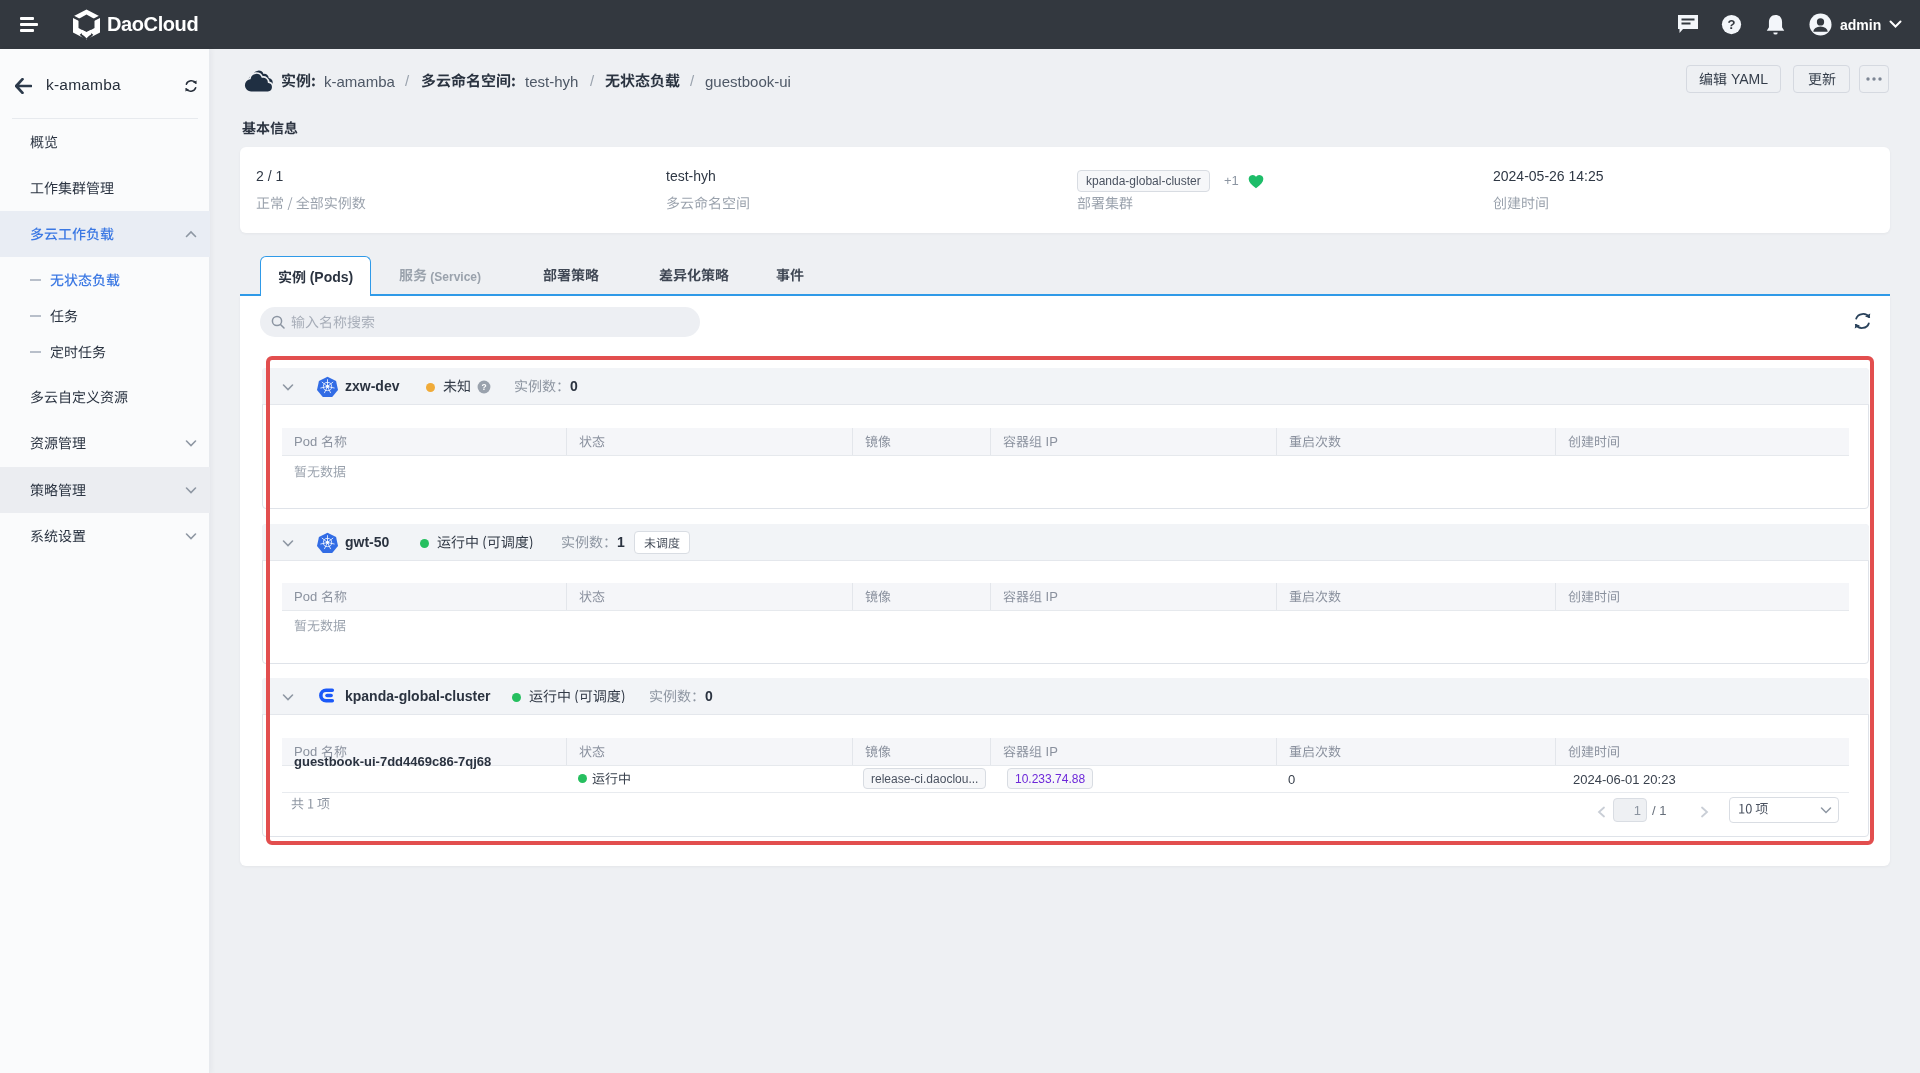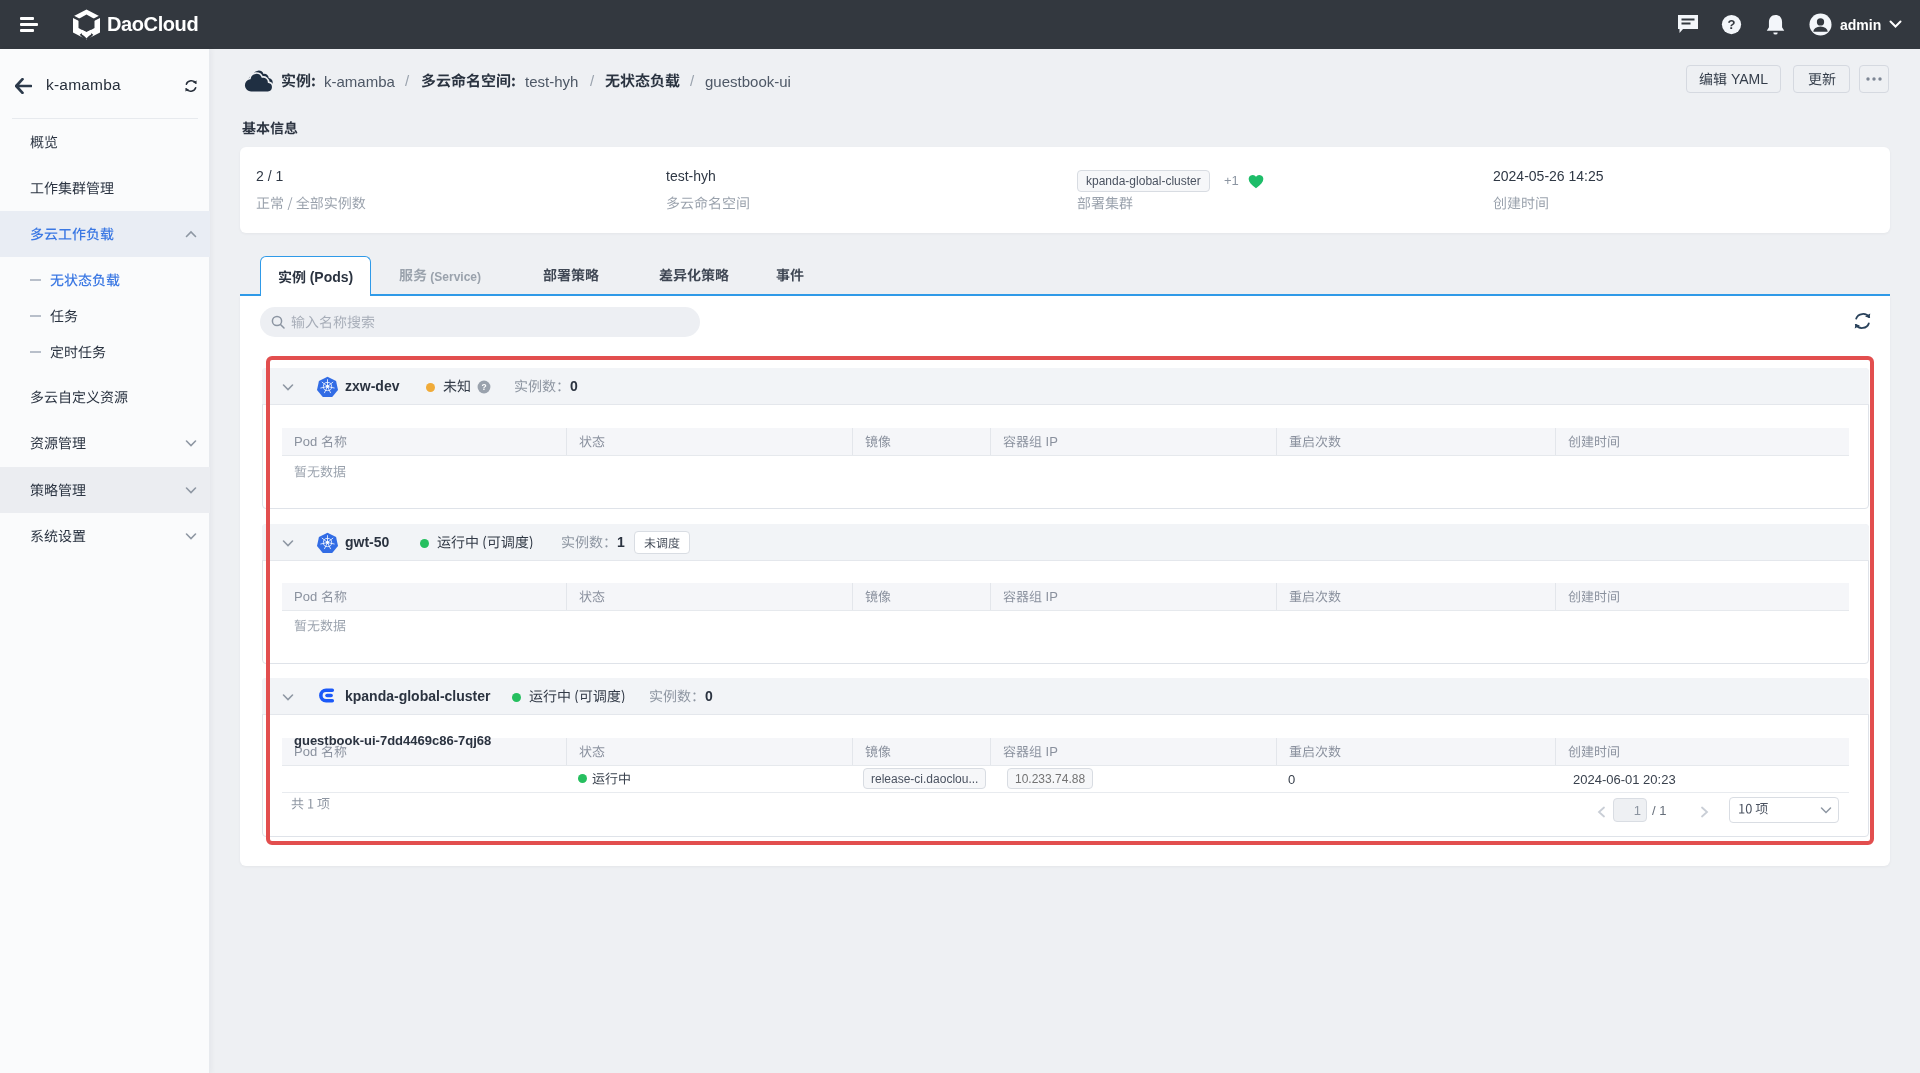--- a/index.html
+++ b/index.html
@@ -779,34 +779,34 @@
         <g transform="scale(1,-1)">
           <use href="#q68" x="0"></use>
           <use href="#q69" x="1000"></use>
           <use href="#q20" x="2000"></use>
           <use href="#q66" x="3000"></use>
         </g>
       </svg></span>
   </div>
 <div class="abs" style="left:282px;top:765px;width:1567px;height:1px;background:#e6e9ed"></div>
 
-<div class="abs" style="left:294px;top:733px;font-size:13px;font-weight:bold;color:#2b3340">guestbook-ui-7dd4469c86-7qj68</div>
+<div class="abs" style="left:294px;top:754px;font-size:13px;font-weight:bold;color:#2b3340">guestbook-ui-7dd4469c86-7qj68</div>
 <div class="abs" style="left:578px;top:774px;width:9px;height:9px;border-radius:50%;background:#26bf5f"></div>
 <div class="abs" style="left:592px;top:772px;line-height:0"><svg style="vertical-align:-0.12em" width="39.0" height="13" viewBox="0 -880 3000 1000" fill="#39414d">
       <g transform="scale(1,-1)">
         <use href="#q102" x="0"></use>
         <use href="#q103" x="1000"></use>
         <use href="#q104" x="2000"></use>
       </g>
     </svg></div>
 <div class="abs" style="left:863px;top:768px;height:21px;background:#f6f7f9;border:1px solid #d8dce2;border-radius:4px;display:inline-flex;align-items:center;padding:0 7px">
     <span style="font-size:12px;color:#4a5260">release-ci.daoclou...</span>
   </div>
 <div class="abs" style="left:1007px;top:768px;height:21px;background:#f6f7f9;border:1px solid #d8dce2;border-radius:4px;display:inline-flex;align-items:center;padding:0 7px">
-    <span style="font-size:12px;color:#737373">10.233.74.88</span>
+    <span style="font-size:12px;color:#6d28d9">10.233.74.88</span>
   </div>
 <div class="abs" style="left:1288px;top:772px;font-size:13px;color:#39414d">0</div>
 <div class="abs" style="left:1573px;top:772px;font-size:13px;color:#39414d">2024-06-01 20:23</div>
 <div class="abs" style="left:282px;top:792px;width:1567px;height:1px;background:#e8ebef"></div>
 
 <div class="abs" style="left:291px;top:797px;line-height:0"><svg style="vertical-align:-0.12em" width="39.0" height="13" viewBox="0 -880 3003 1000" fill="#8d95a1">
       <g transform="scale(1,-1)">
         <use href="#q110" x="0"></use>
         <use href="#q111" x="1224"></use>
         <use href="#q112" x="2003"></use>

